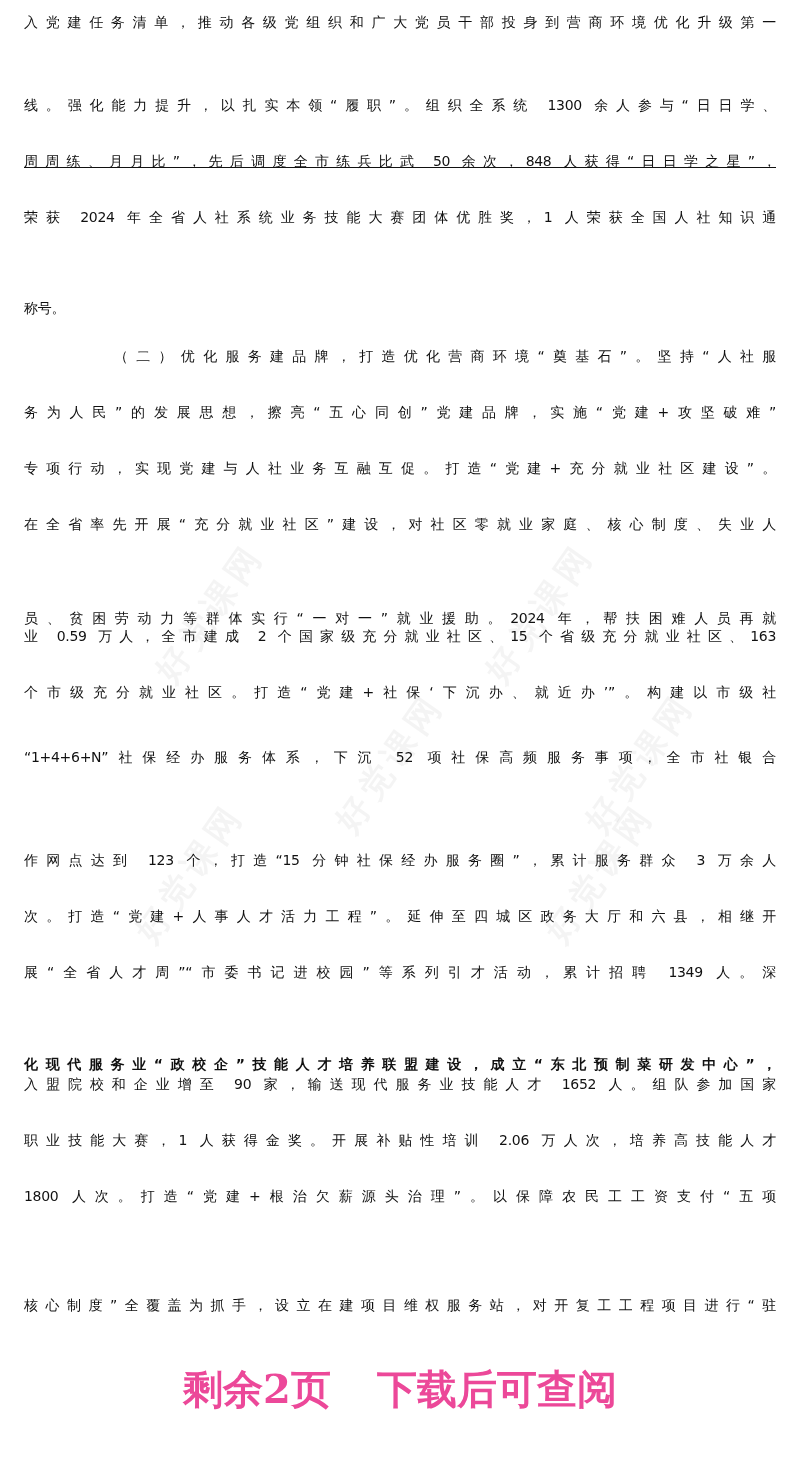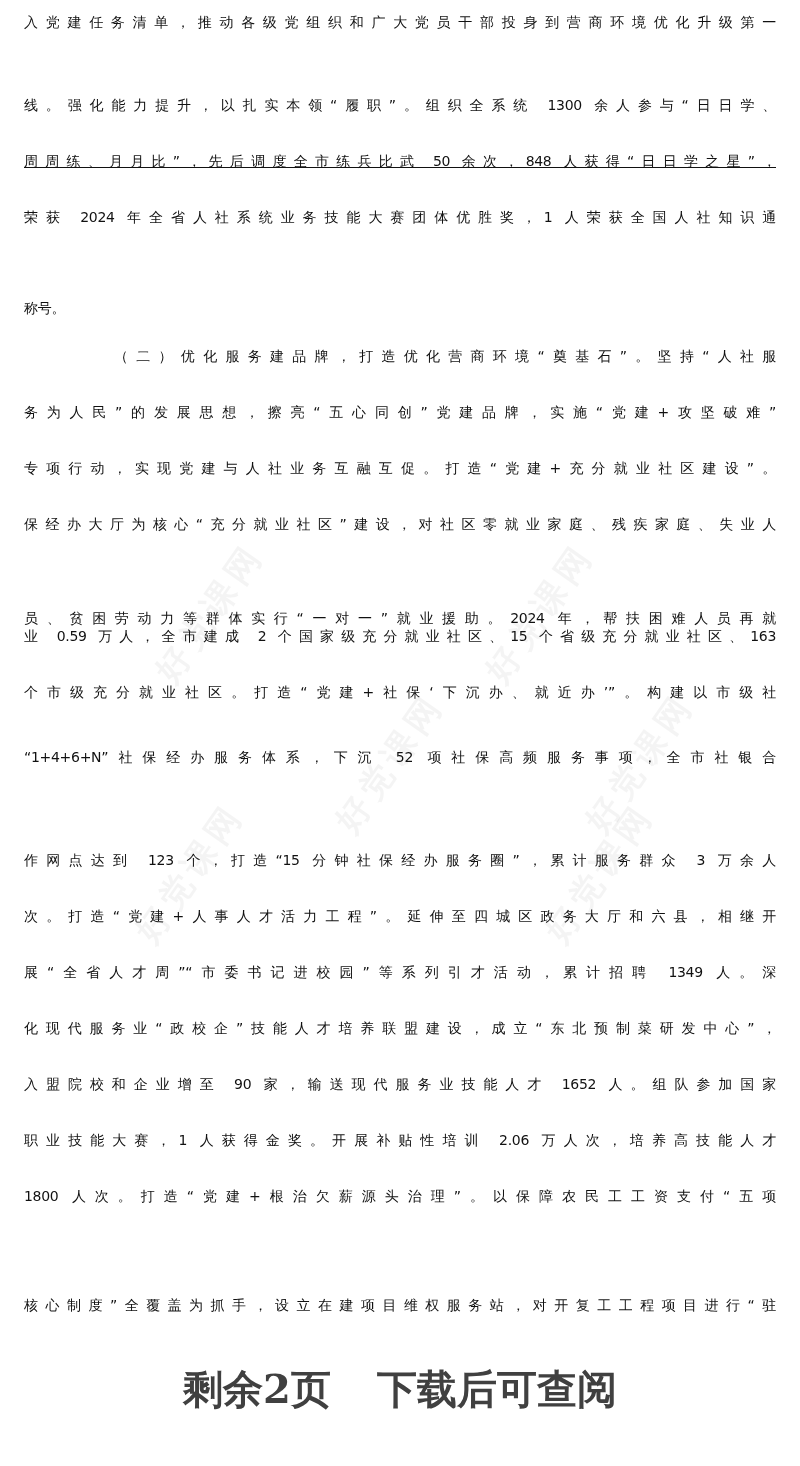--- a/index.html
+++ b/index.html
@@ -18,21 +18,21 @@
   .line.last { text-align-last: left; margin-top: 36px; }
   .line.indent { padding-left: 90px; width: 662px; }
   .watermark {
     position: absolute; color: rgba(0,0,0,0.045);
     font-size: 34px; font-weight: bold; transform: rotate(-55deg);
     white-space: nowrap; pointer-events: none; letter-spacing: 6px;
   }
   .footer-banner {
     position: absolute; left: 0; width: 800px; top: 1362px; height: 54px;
     text-align: center; font-family: "DejaVu Serif", "Liberation Serif", serif;
-    font-weight: bold; font-size: 40px; line-height: 54px; color: #404040;
+    font-weight: bold; font-size: 40px; line-height: 54px; color: #ec4899;
   }
   .footer-banner span { display: inline-block; }
   .footer-banner .gap { width: 46px; }
 </style>
 </head>
 <body>
 
 <div class="page">
 
   <div class="watermark" style="left:130px; top:590px;">好党课网</div>
@@ -44,29 +44,29 @@
 
   <div class="line" style="top:7px;">入党建任务清单，推动各级党组织和广大党员干部投身到营商环境优化升级第一</div>
   <div class="line" style="top:90px;">线。强化能力提升，以扎实本领“履职”。组织全系统 1300 余人参与“日日学、</div>
   <div class="line" style="top:146px;text-decoration:underline;">周周练、月月比”，先后调度全市练兵比武 50 余次，848 人获得“日日学之星”，</div>
   <div class="line" style="top:202px;">荣获 2024 年全省人社系统业务技能大赛团体优胜奖，1 人荣获全国人社知识通</div>
   <div class="line last" style="top:257px;">称号。</div>
 
   <div class="line indent" style="top:341px;">（二）优化服务建品牌，打造优化营商环境“奠基石”。坚持“人社服</div>
   <div class="line" style="top:397px;">务为人民”的发展思想，擦亮“五心同创”党建品牌，实施“党建+攻坚破难”</div>
   <div class="line" style="top:453px;">专项行动，实现党建与人社业务互融互促。打造“党建+充分就业社区建设”。</div>
-  <div class="line" style="top:509px;">保经办大厅为核心“充分就业社区”建设，对社区零就业家庭、残疾家庭、失业人</div>
+  <div class="line" style="top:509px;">在全省率先开展“充分就业社区”建设，对社区零就业家庭、核心制度、失业人</div>
   <div class="line" style="top:565px;margin-top:38px;">员、贫困劳动力等群体实行“一对一”就业援助。2024 年，帮扶困难人员再就</div>
   <div class="line" style="top:621px;">业 0.59 万人，全市建成 2 个国家级充分就业社区、15 个省级充分就业社区、163</div>
   <div class="line" style="top:677px;">个市级充分就业社区。打造“党建+社保‘下沉办、就近办’”。构建以市级社</div>
   <div class="line" style="top:742px;">“1+4+6+N”社保经办服务体系，下沉 52 项社保高频服务事项，全市社银合</div>
   <div class="line" style="top:845px;">作网点达到 123 个，打造“15 分钟社保经办服务圈”，累计服务群众 3 万余人</div>
   <div class="line" style="top:901px;">次。打造“党建+人事人才活力工程”。延伸至四城区政务大厅和六县，相继开</div>
   <div class="line" style="top:957px;">展“全省人才周”“市委书记进校园”等系列引才活动，累计招聘 1349 人。深</div>
-  <div class="line" style="top:1013px;">化现代服务业“政校企”技能人才培养联盟建设，成立“东北预制菜研发中心”，</div>
+  <div class="line" style="top:1049px;font-weight:bold;">化现代服务业“政校企”技能人才培养联盟建设，成立“东北预制菜研发中心”，</div>
   <div class="line" style="top:1069px;">入盟院校和企业增至 90 家，输送现代服务业技能人才 1652 人。组队参加国家</div>
   <div class="line" style="top:1125px;">职业技能大赛，1 人获得金奖。开展补贴性培训 2.06 万人次，培养高技能人才</div>
   <div class="line" style="top:1181px;">1800 人次。打造“党建+根治欠薪源头治理”。以保障农民工工资支付“五项</div>
   <div class="line" style="top:1248px;margin-top:42px;">核心制度”全覆盖为抓手，设立在建项目维权服务站，对开复工工程项目进行“驻</div>
 
   <div class="footer-banner">
     <span>剩余2页</span><span class="gap"></span><span>下载后可查阅</span>
   </div>
 </div>
 

